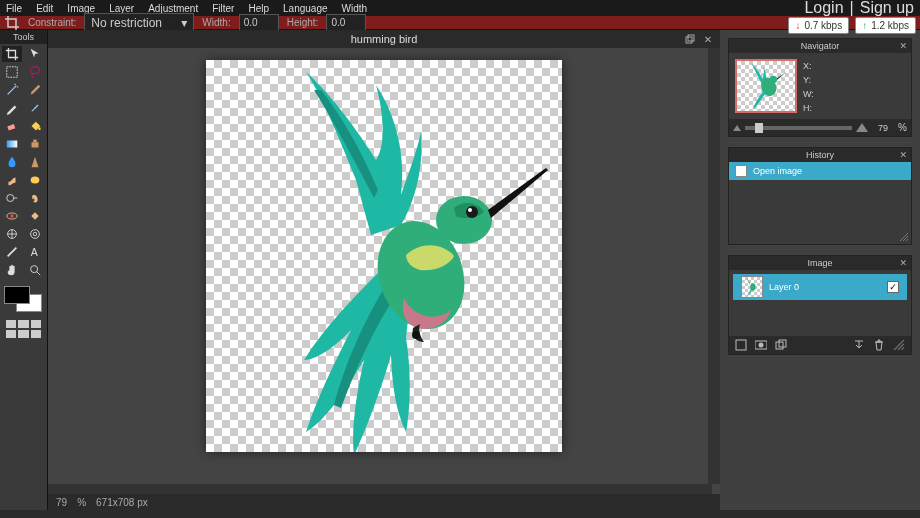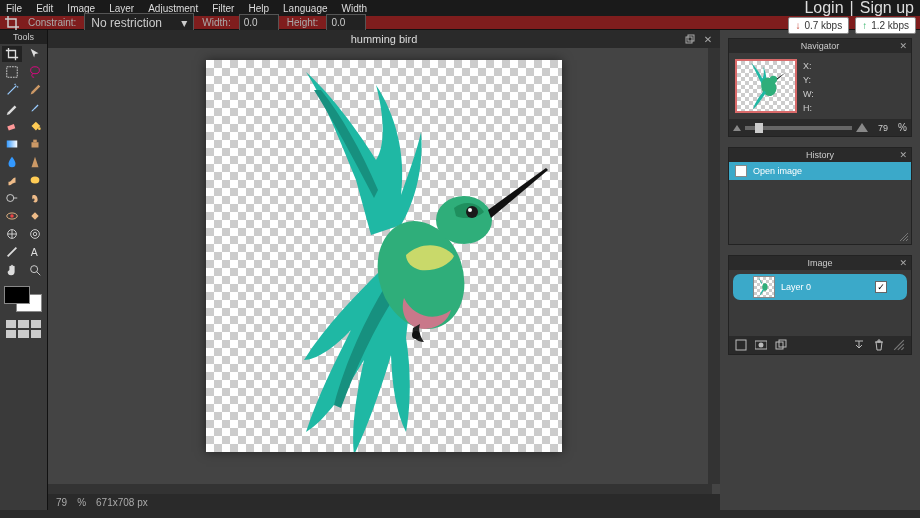--- a/index.html
+++ b/index.html
@@ -72,21 +72,21 @@
 .nav-zoom .tri-small { border-width:0 4px 6px 4px; border-color:transparent transparent #888 transparent; }
 .nav-zoom .tri-large { border-width:0 6px 9px 6px; border-color:transparent transparent #888 transparent; }
 .nav-zoom .zoom-val { width:22px; text-align:center; font-size:9px; color:#ccc; }
 
 .history-item { background:#3ba9c9; color:#fff; padding:3px 6px; display:flex; align-items:center; gap:6px; font-size:9px; }
 .history-item .hicon { width:12px; height:12px; background:#fff; border:1px solid #888; }
 .history-body { min-height: 82px; position:relative; }
 .resize-grip { position:absolute; right:2px; bottom:2px; width:10px; height:10px; color:#888; }
 
 .layers-body { min-height:66px; }
-.layer-row { background:#3ba9c9; display:flex; align-items:center; padding:2px 20px; gap:6px;border-radius:7px; }
+.layer-row { background:#3ba9c9; display:flex; align-items:center; padding:2px 8px; gap:6px; }
 .layer-thumb { width:22px; height:22px; background:#fff; border:1px solid #888; position:relative; }
 .layer-thumb .checkerboard{ background-size:6px 6px; background-position:0 0,0 3px,3px -3px,-3px 0;}
 .layer-name { color:#fff; font-size:9px; flex:1; }
 .layer-check { width:12px; height:12px; background:#fff; border:1px solid #666; display:flex; align-items:center; justify-content:center; color:#000; font-size:9px; }
 .layers-footer { background:#2a2a2a; height:18px; display:flex; align-items:center; justify-content:space-between; padding:0 6px; }
 .layers-footer .grp { display:flex; gap:8px; }
 .layers-footer .ficon { width:12px; height:12px; color:#bbb; cursor:pointer; }
 
 
 .v-scrollbar { position:absolute; right:0; top:18px; bottom:26px; width:12px; background:#333; }

